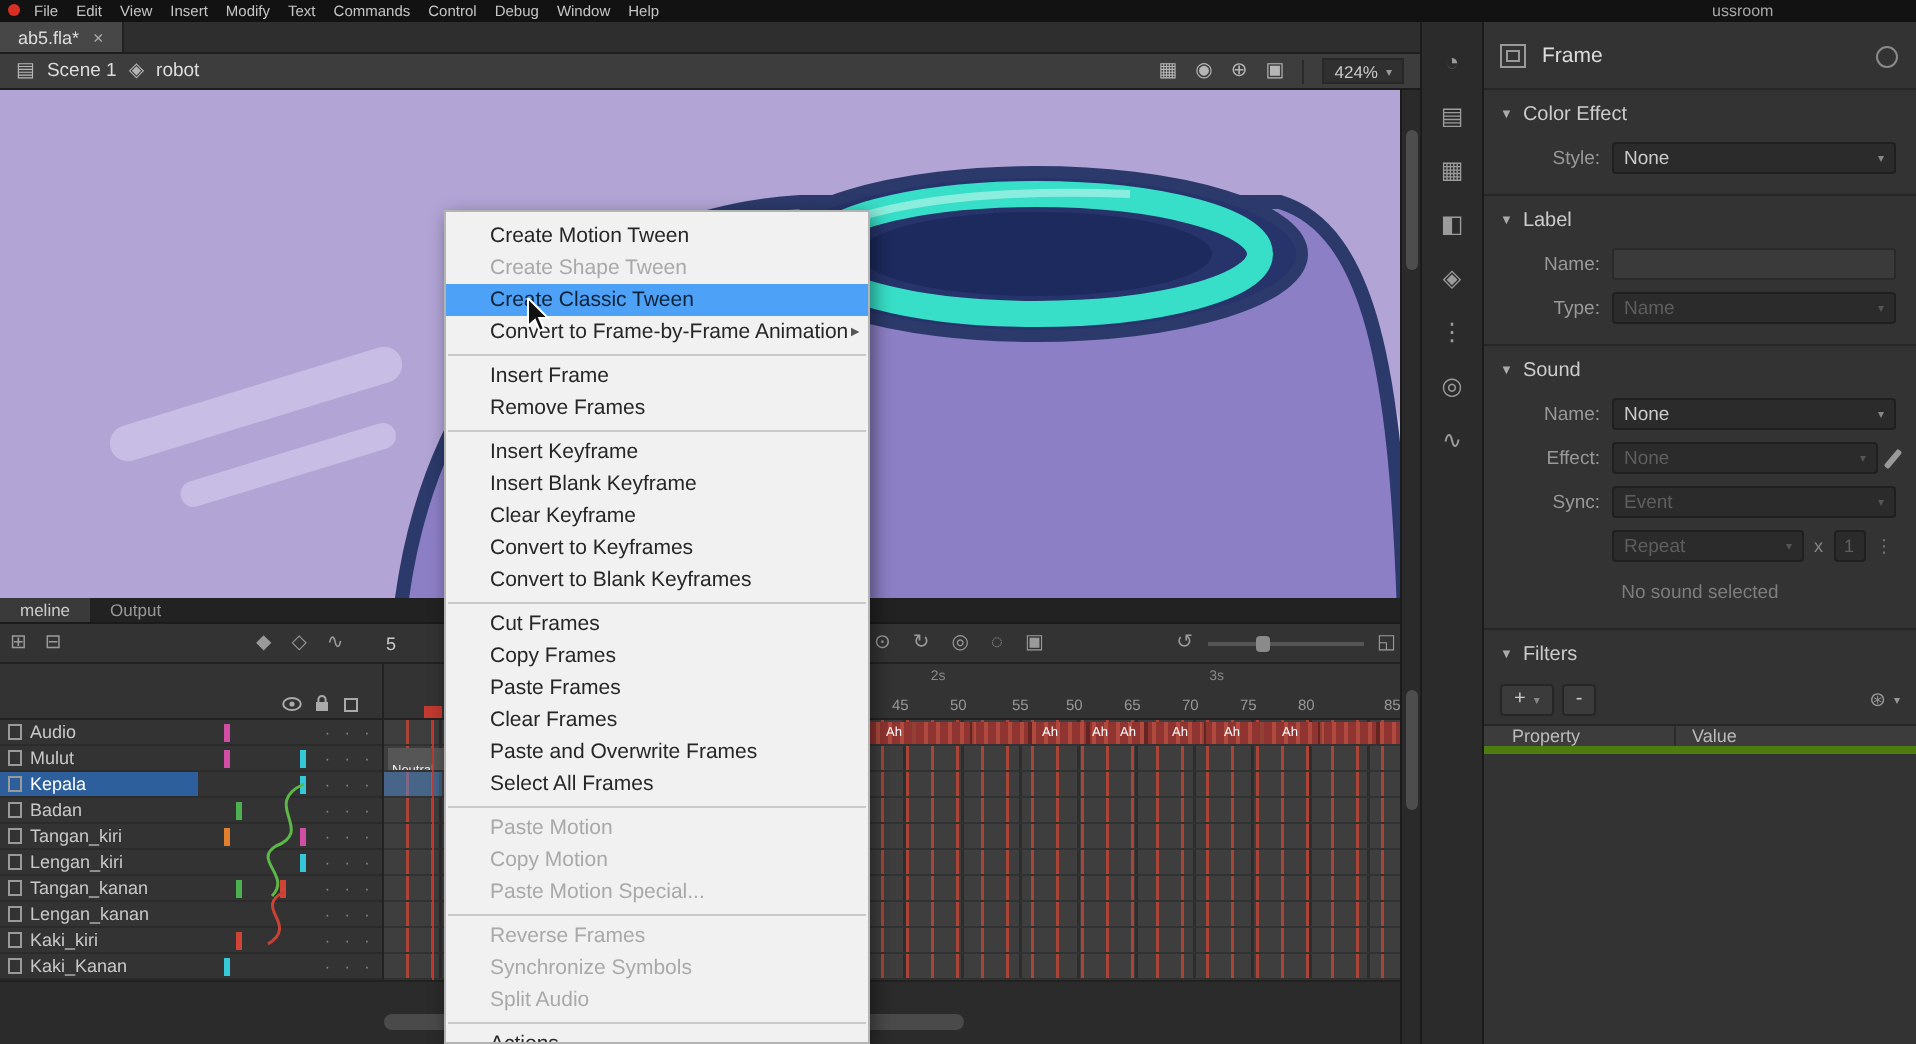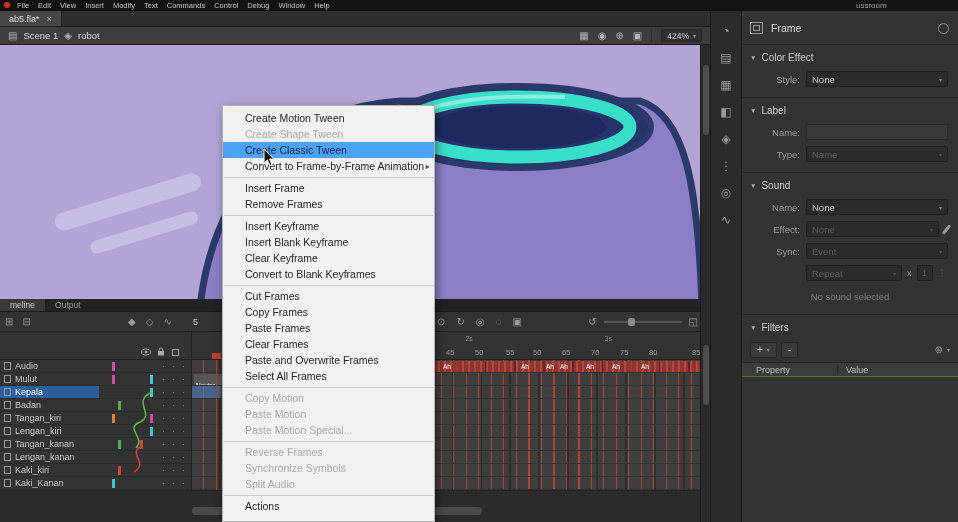--- a/index.html
+++ b/index.html
@@ -114,21 +114,21 @@
 .xtext{font-size:9px;color:#888;margin:0 5px}
 .count-box{width:16px;height:16px;background:#2b2b2b;border:1px solid #1f1f1f;border-radius:2px;font-size:9px;color:#5e5e5e;text-align:center;line-height:15px;flex:none}
 .vdots{font-size:9px;color:#777;margin-left:5px;flex:none}
 .sound-status{text-align:center;font-size:9.5px;color:#7d7d7d;margin:9px 0 7px}
 .filters-bar{display:flex;align-items:center;margin:5px 8px 4px;height:17px}
 .fbtn{display:flex;align-items:center;gap:4px;background:#3b3b3b;border:1px solid #262626;border-radius:2px;height:16px;padding:0 6px;font-size:10px;color:#ccc;margin-right:4px}
 .fbtn .arrow{font-size:6px;color:#888}
 .fright{margin-left:auto;display:flex;align-items:center;gap:4px;color:#999}
 .fright .gear{font-size:10px}
 .fright .arrow{font-size:6px}
-.ftable-head{display:flex;height:15px;background:#3c3c3c;border-top:1px solid #262626;border-bottom:1px solid #4d7c0f;align-items:center;font-size:9px;color:#bbb;margin-top:3px}
+.ftable-head{display:flex;height:15px;background:#3c3c3c;border-top:1px solid #262626;border-bottom:4px solid #4d7c0f;align-items:center;font-size:9px;color:#bbb;margin-top:3px}
 .fcol-prop{padding-left:14px;width:96px;border-right:1px solid #2c2c2c}
 .fcol-val{padding-left:8px}
 
 
 #context-menu{position:absolute;left:222px;top:105px;width:213px;height:417px;background:#f1f1f1;border:1px solid #b3b3b3;box-shadow:2px 3px 9px rgba(0,0,0,.45);padding-top:4px;overflow:hidden;z-index:50}
 .menu-item{height:16px;display:flex;align-items:center;padding:0 10px 0 22px;font-size:10.5px;color:#262626;white-space:nowrap}
 .menu-item.disabled{color:#a9a9a9}
 .menu-item.highlighted{background:#4da2f8;color:#0e2238}
 .submenu-arrow{margin-left:auto;font-size:7px;color:#555}
 .menu-sep{height:1px;background:#c9c9c9;margin:2.5px 1px}
@@ -585,20 +585,23 @@
       <div class="menu-item">
         <span>Insert Keyframe</span>
       </div>
       <div class="menu-item">
         <span>Insert Blank Keyframe</span>
       </div>
       <div class="menu-item">
         <span>Clear Keyframe</span>
       </div>
       <div class="menu-item">
+        <span>Convert to Keyframes</span>
+      </div>
+      <div class="menu-item">
         <span>Convert to Blank Keyframes</span>
       </div>
       <div class="menu-sep"></div>
       <div class="menu-item">
         <span>Cut Frames</span>
       </div>
       <div class="menu-item">
         <span>Copy Frames</span>
       </div>
       <div class="menu-item">
@@ -608,24 +611,24 @@
         <span>Clear Frames</span>
       </div>
       <div class="menu-item">
         <span>Paste and Overwrite Frames</span>
       </div>
       <div class="menu-item">
         <span>Select All Frames</span>
       </div>
       <div class="menu-sep"></div>
       <div class="menu-item disabled">
+        <span>Paste Motion</span>
+      </div>
+      <div class="menu-item disabled">
         <span>Copy Motion</span>
-      </div>
-      <div class="menu-item disabled">
-        <span>Paste Motion</span>
       </div>
       <div class="menu-item disabled">
         <span>Paste Motion Special...</span>
       </div>
       <div class="menu-sep"></div>
       <div class="menu-item disabled">
         <span>Reverse Frames</span>
       </div>
       <div class="menu-item disabled">
         <span>Synchronize Symbols</span>

